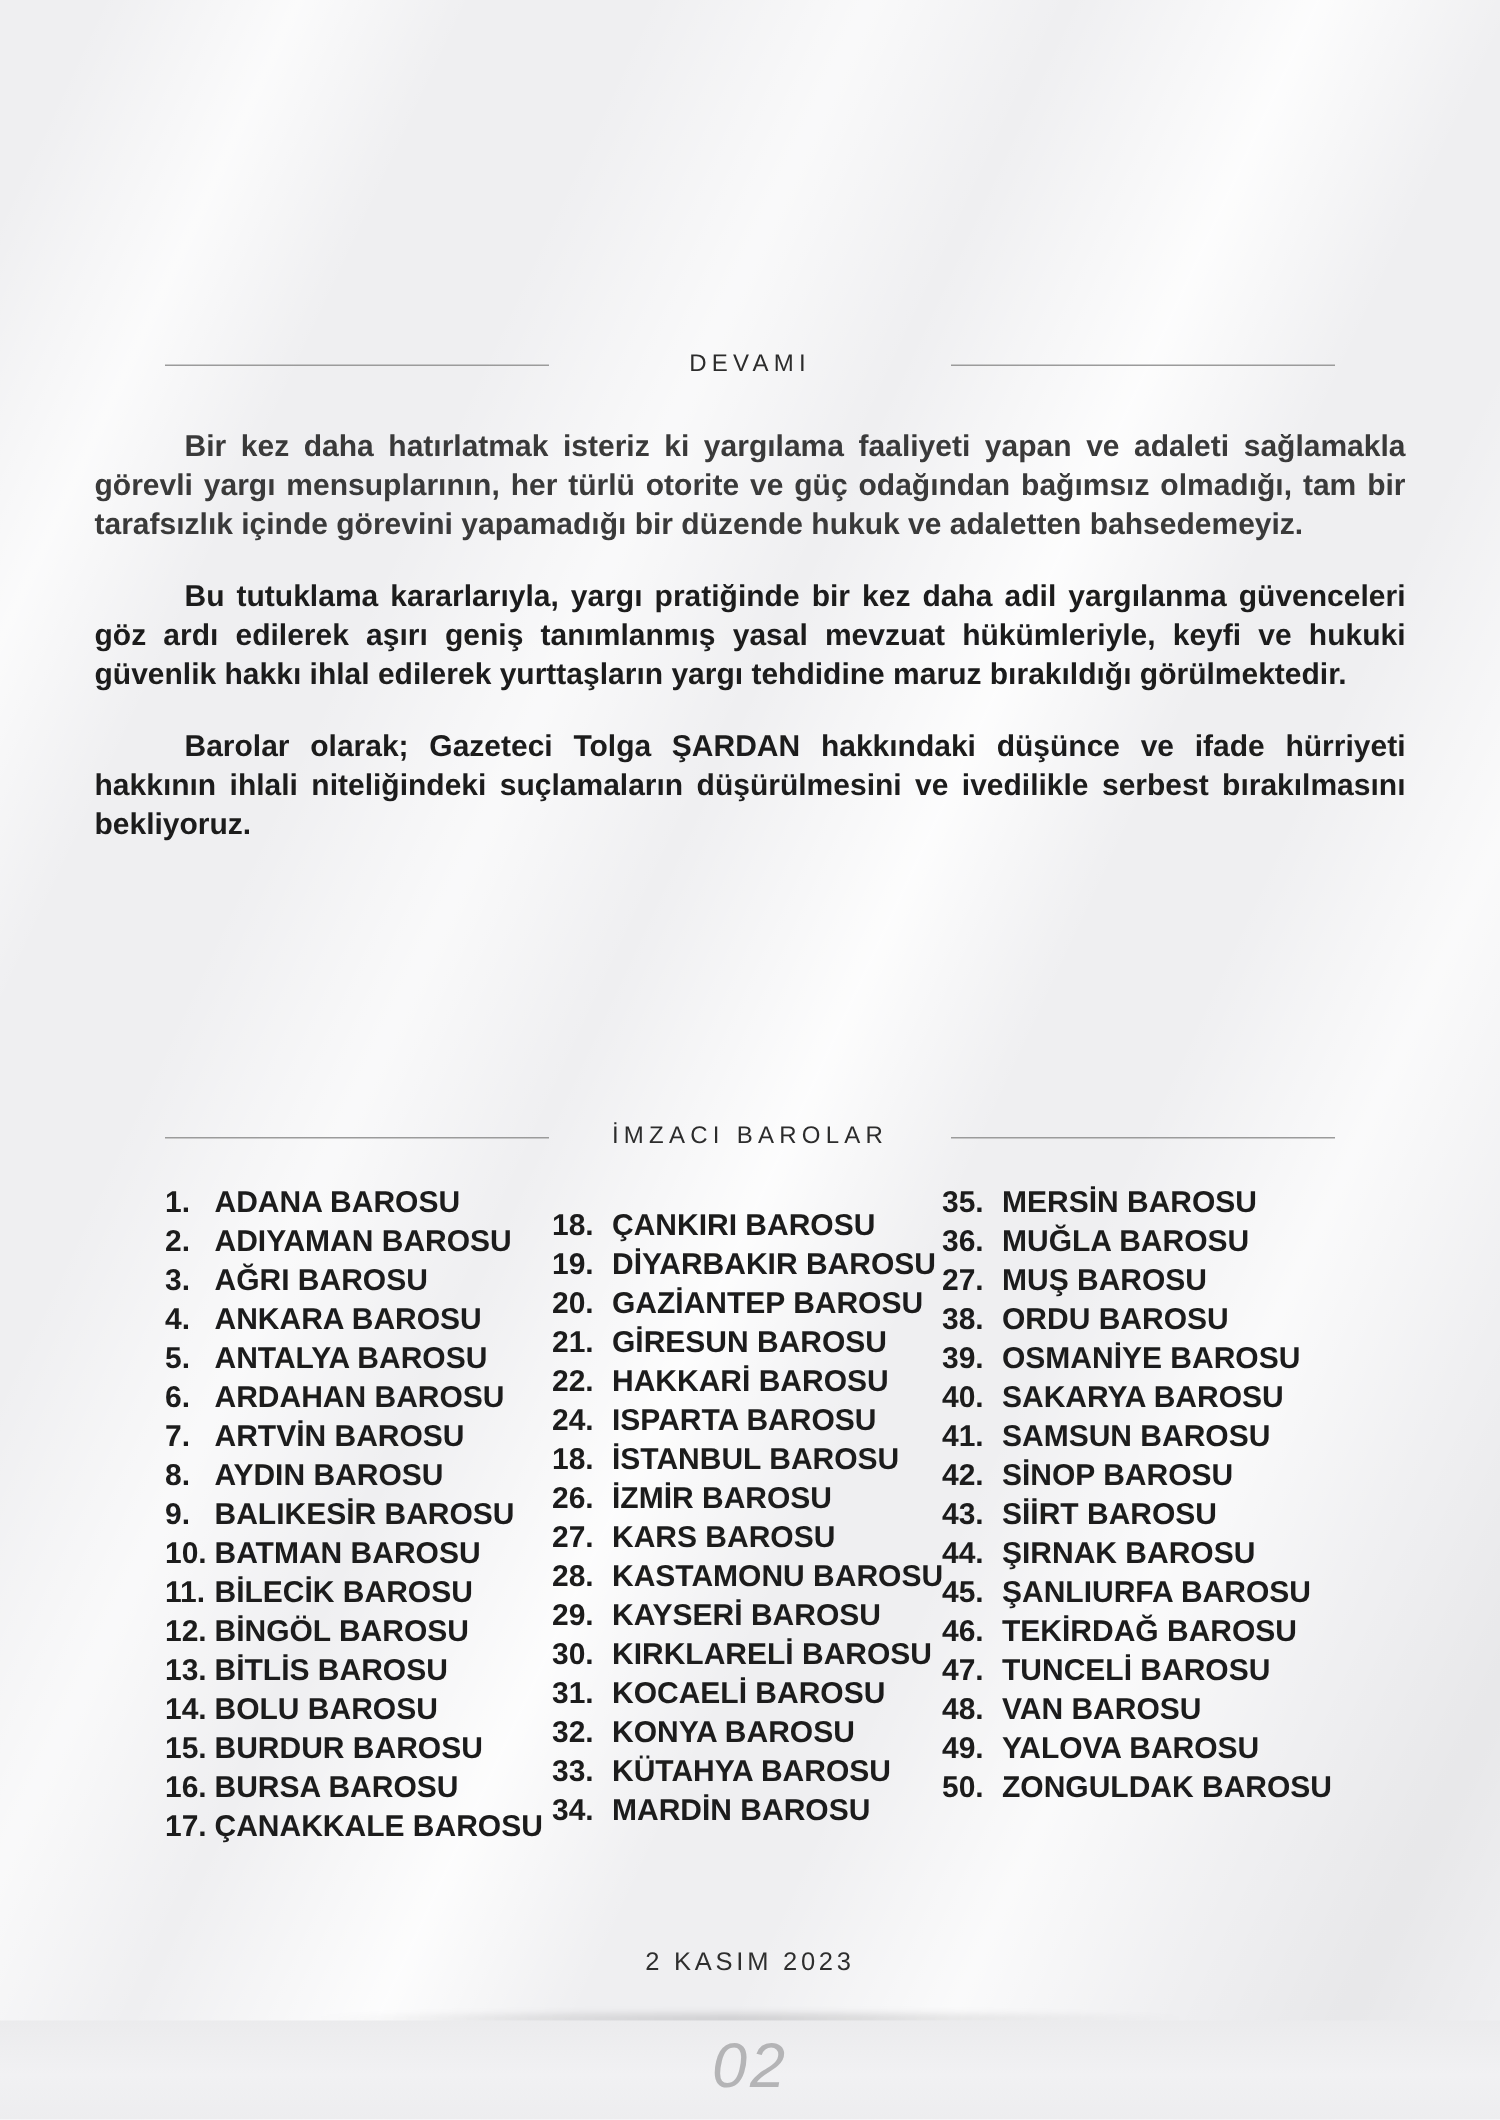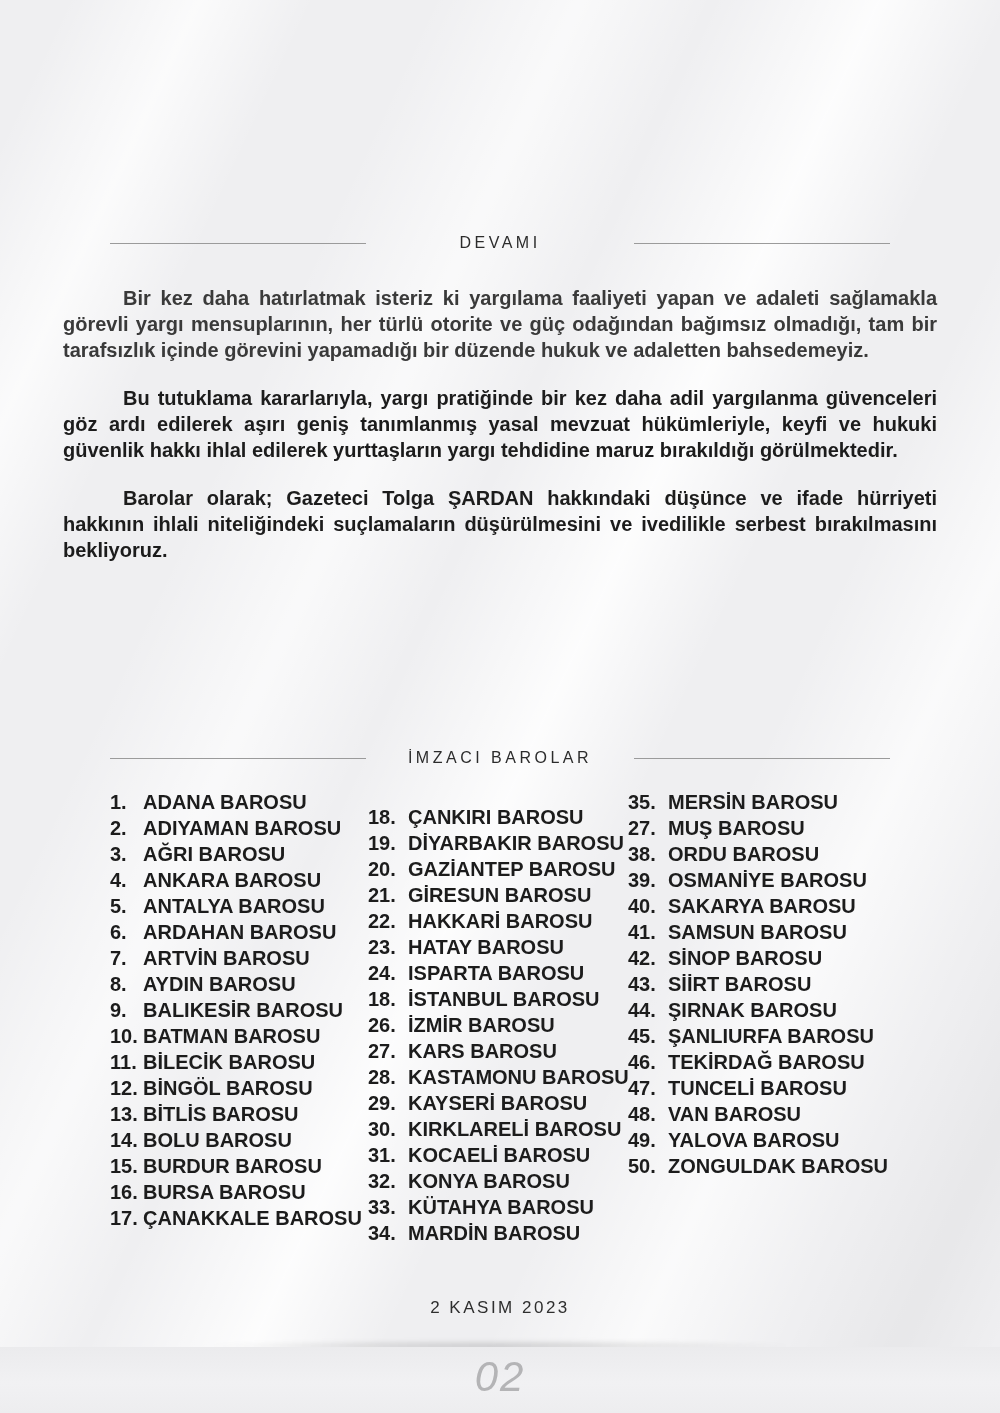--- a/index.html
+++ b/index.html
@@ -171,35 +171,35 @@
       <div class="bar-item"><span class="num">15.</span><span>BURDUR BAROSU</span></div>
       <div class="bar-item"><span class="num">16.</span><span>BURSA BAROSU</span></div>
       <div class="bar-item"><span class="num">17.</span><span>ÇANAKKALE BAROSU</span></div>
     </div>
   <div class="bar-col" id="bar-col-2">
       <div class="bar-item"><span class="num">18.</span><span>ÇANKIRI BAROSU</span></div>
       <div class="bar-item"><span class="num">19.</span><span>DİYARBAKIR BAROSU</span></div>
       <div class="bar-item"><span class="num">20.</span><span>GAZİANTEP BAROSU</span></div>
       <div class="bar-item"><span class="num">21.</span><span>GİRESUN BAROSU</span></div>
       <div class="bar-item"><span class="num">22.</span><span>HAKKARİ BAROSU</span></div>
-      <div class="bar-item"><span class="num">23.</span><span>HATAY BAROSU</span></div>
       <div class="bar-item"><span class="num">24.</span><span>ISPARTA BAROSU</span></div>
       <div class="bar-item"><span class="num">18.</span><span>İSTANBUL BAROSU</span></div>
       <div class="bar-item"><span class="num">26.</span><span>İZMİR BAROSU</span></div>
       <div class="bar-item"><span class="num">27.</span><span>KARS BAROSU</span></div>
       <div class="bar-item"><span class="num">28.</span><span>KASTAMONU BAROSU</span></div>
       <div class="bar-item"><span class="num">29.</span><span>KAYSERİ BAROSU</span></div>
       <div class="bar-item"><span class="num">30.</span><span>KIRKLARELİ BAROSU</span></div>
       <div class="bar-item"><span class="num">31.</span><span>KOCAELİ BAROSU</span></div>
       <div class="bar-item"><span class="num">32.</span><span>KONYA BAROSU</span></div>
       <div class="bar-item"><span class="num">33.</span><span>KÜTAHYA BAROSU</span></div>
       <div class="bar-item"><span class="num">34.</span><span>MARDİN BAROSU</span></div>
     </div>
   <div class="bar-col" id="bar-col-3">
       <div class="bar-item"><span class="num">35.</span><span>MERSİN BAROSU</span></div>
+      <div class="bar-item"><span class="num">36.</span><span>MUĞLA BAROSU</span></div>
       <div class="bar-item"><span class="num">27.</span><span>MUŞ BAROSU</span></div>
       <div class="bar-item"><span class="num">38.</span><span>ORDU BAROSU</span></div>
       <div class="bar-item"><span class="num">39.</span><span>OSMANİYE BAROSU</span></div>
       <div class="bar-item"><span class="num">40.</span><span>SAKARYA BAROSU</span></div>
       <div class="bar-item"><span class="num">41.</span><span>SAMSUN BAROSU</span></div>
       <div class="bar-item"><span class="num">42.</span><span>SİNOP BAROSU</span></div>
       <div class="bar-item"><span class="num">43.</span><span>SİİRT BAROSU</span></div>
       <div class="bar-item"><span class="num">44.</span><span>ŞIRNAK BAROSU</span></div>
       <div class="bar-item"><span class="num">45.</span><span>ŞANLIURFA BAROSU</span></div>
       <div class="bar-item"><span class="num">46.</span><span>TEKİRDAĞ BAROSU</span></div>

